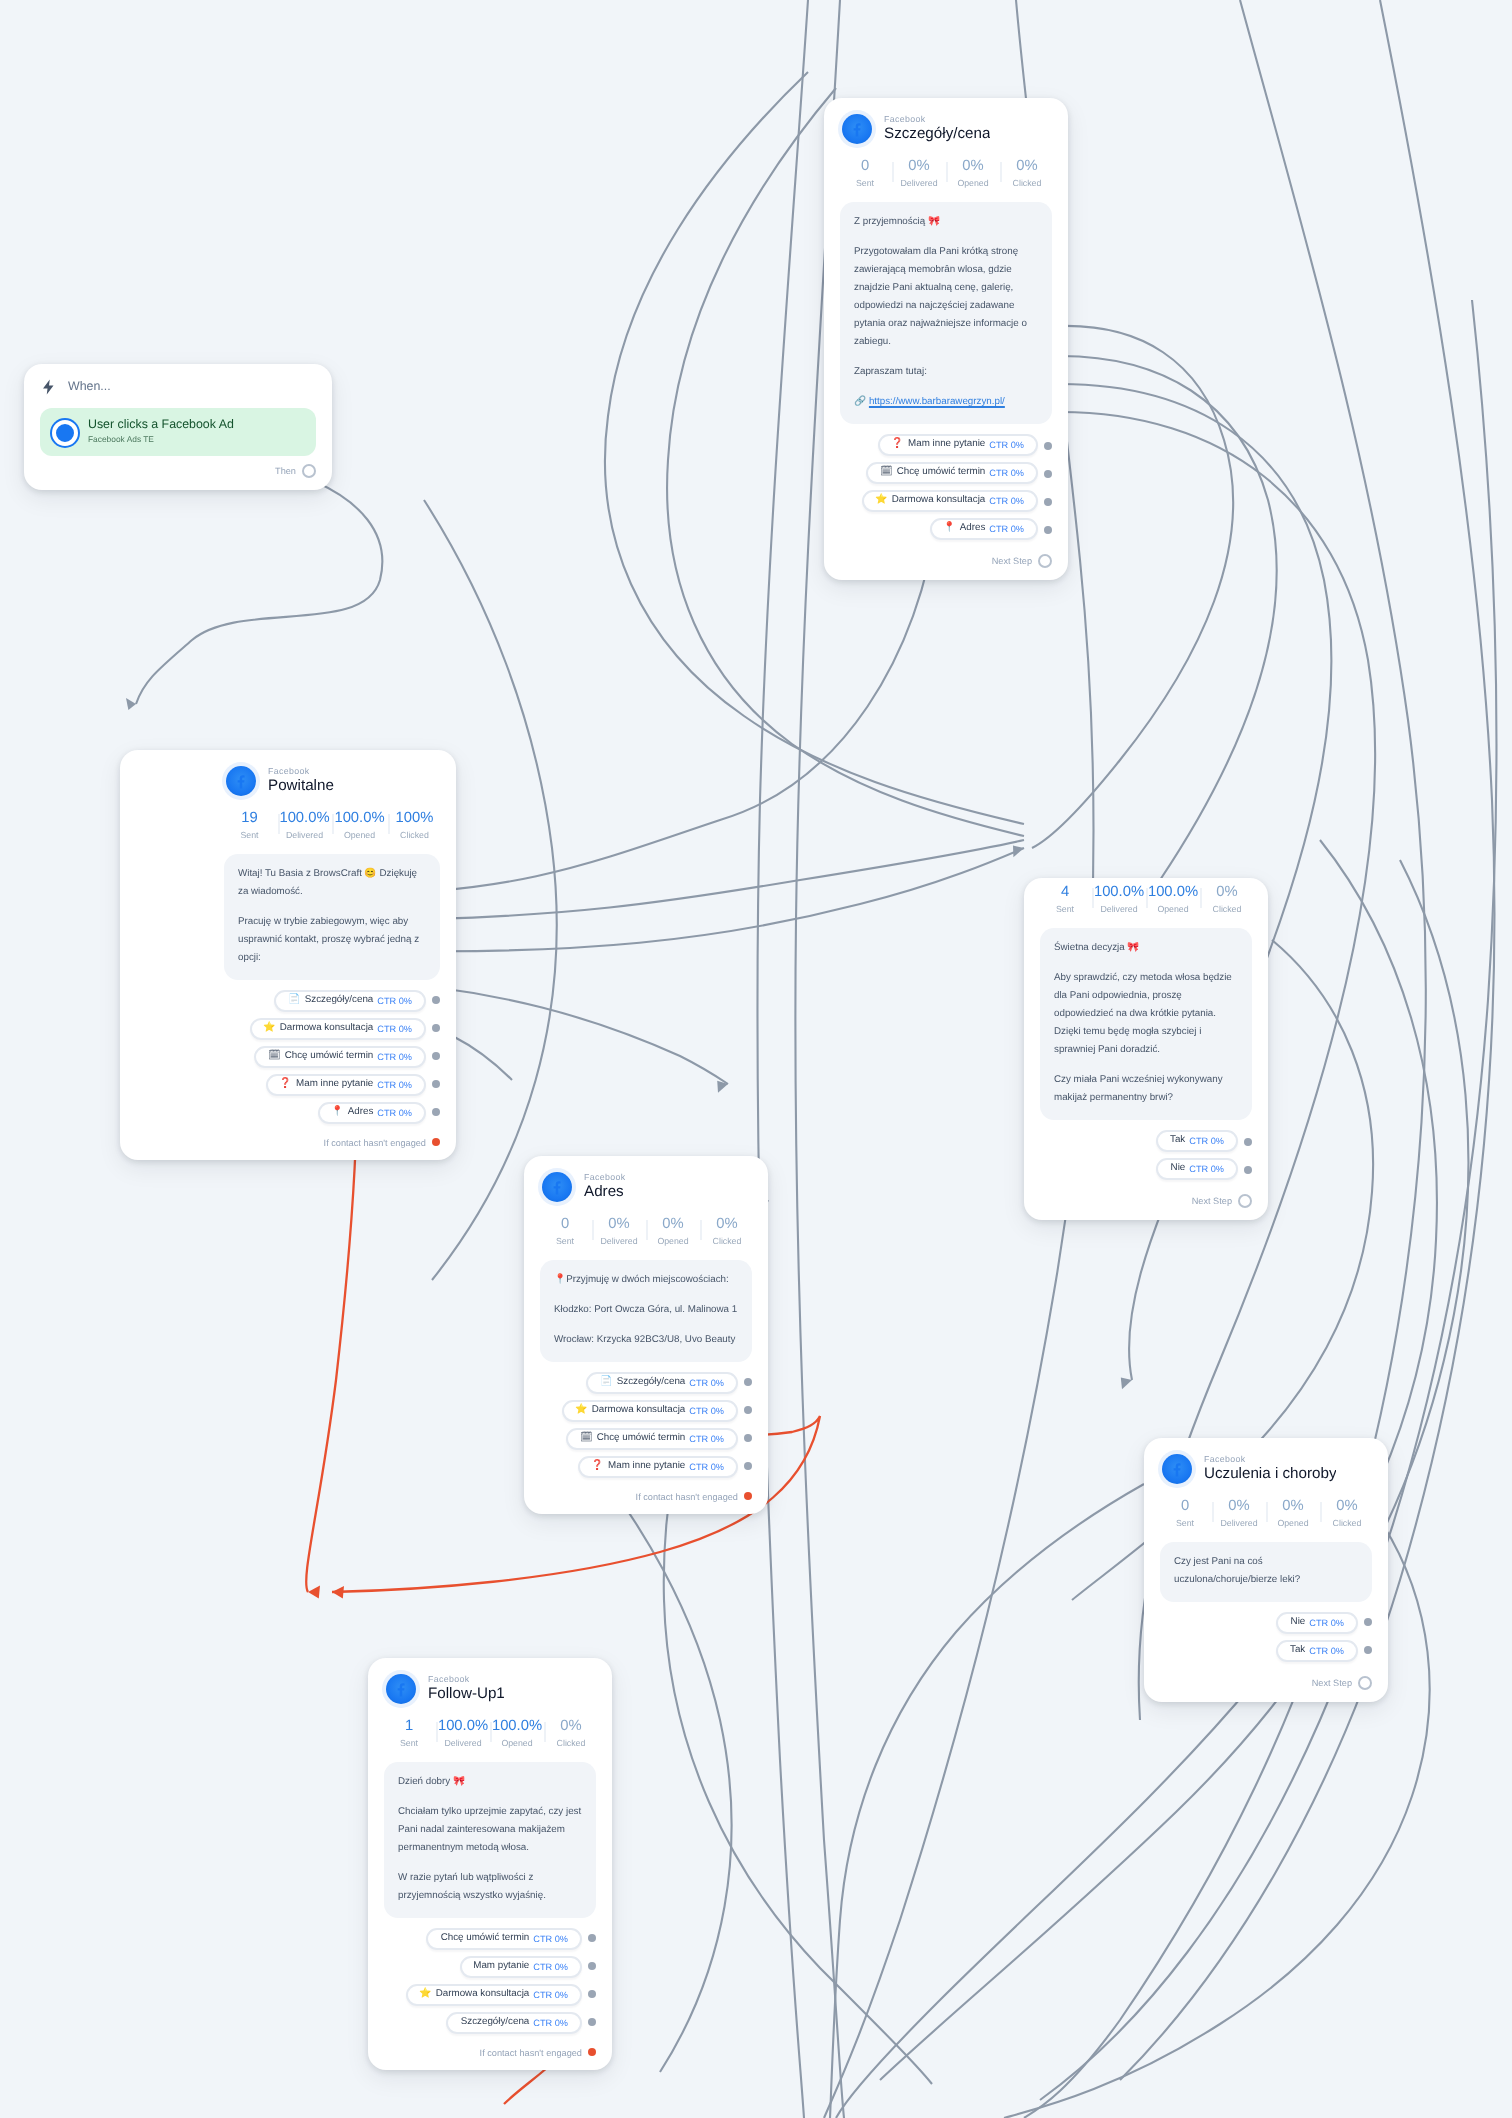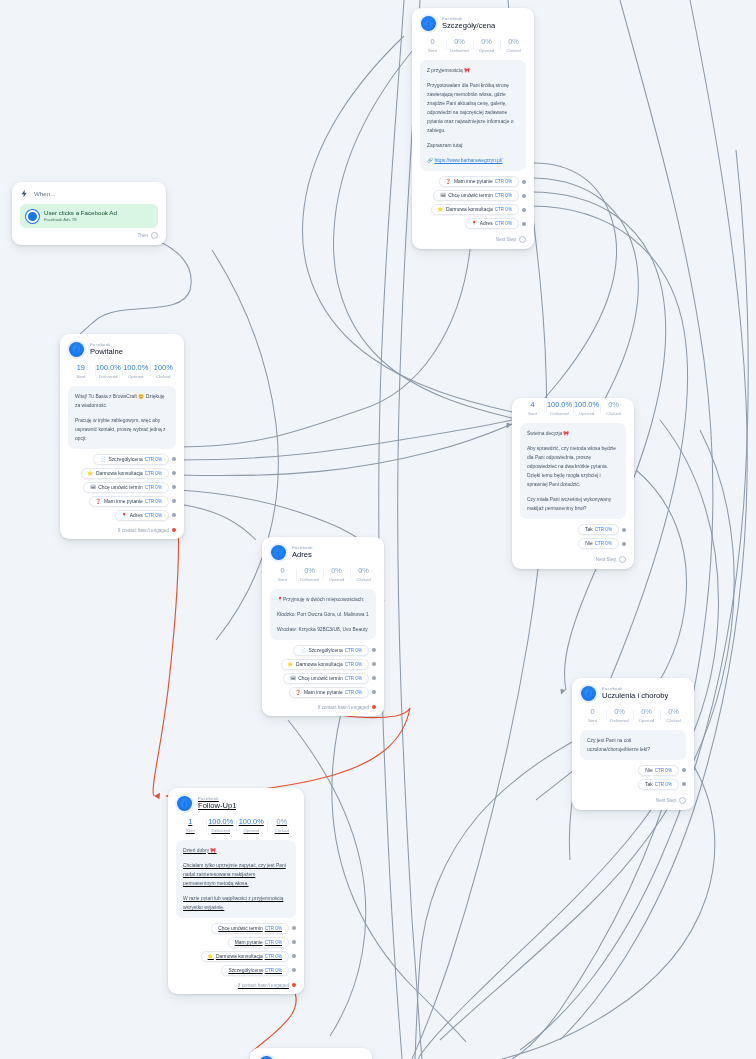--- a/index.html
+++ b/index.html
@@ -12,20 +12,21 @@
   }
   #canvas{position:absolute;inset:0;width:756px;height:1059px;}
   #edges{position:absolute;left:0;top:0;width:756px;height:1059px;pointer-events:none;}
 
   .node{
     position:absolute;
     background:#ffffff;
     border-radius:9px;
     box-shadow:0 1px 3px rgba(15,23,42,.13),0 4px 12px rgba(15,23,42,.08);
     overflow:hidden;
+    margin-top:41px;
   }
   .node-head{
     display:flex;align-items:center;gap:6px;
     padding:8px 9px 4px 9px;
   }
   .fb-badge{
     width:15px;height:15px;border-radius:50%;
     background:radial-gradient(circle at 50% 45%, #2f8ff5 0%, #1877f2 62%, #0e62cf 100%);
     display:flex;align-items:center;justify-content:center;
     flex:0 0 auto;
@@ -255,21 +256,21 @@
             <span class="ctr">CTR 0%</span>
           </div>
           <span class="dot"></span>
         </div>
       </div>
       <div class="nextstep">
         <span>Next Step</span>
         <span class="ring"></span>
       </div>
     </div>
-  <div class="node" id="n-powitalne" style="left:60px;top:334px;width:124px;">
+  <div class="node" id="n-powitalne" style="left:60px;top:334px;width:124px;padding-left:44px;">
       <div class="node-head">
         <span class="fb-badge">
           <svg width="9" height="9" viewBox="0 0 24 24" aria-hidden="true">
             <circle cx="12" cy="12" r="11" fill="#fff" opacity=".0"></circle>
             <path d="M13.6 22v-8h2.7l.4-3.1h-3.1V8.9c0-.9.25-1.5 1.55-1.5H16.8V4.6c-.3-.04-1.3-.13-2.45-.13-2.43 0-4.1 1.48-4.1 4.2v2.23H7.5V14h2.75v8z" fill="#1877f2"></path>
           </svg>
         </span>
         <span class="head-text">
           <span class="src">Facebook</span>
           <span class="title">Powitalne</span>
@@ -512,21 +513,21 @@
             <span class="ctr">CTR 0%</span>
           </div>
           <span class="dot"></span>
         </div>
       </div>
       <div class="nextstep">
         <span>Next Step</span>
         <span class="ring"></span>
       </div>
     </div>
-  <div class="node" id="n-follow-up1" style="left:168px;top:788px;width:136px;text-decoration:underline;">
+  <div class="node" id="n-follow-up1" style="left:184px;top:788px;width:122px;">
       <div class="node-head">
         <span class="fb-badge">
           <svg width="9" height="9" viewBox="0 0 24 24" aria-hidden="true">
             <circle cx="12" cy="12" r="11" fill="#fff" opacity=".0"></circle>
             <path d="M13.6 22v-8h2.7l.4-3.1h-3.1V8.9c0-.9.25-1.5 1.55-1.5H16.8V4.6c-.3-.04-1.3-.13-2.45-.13-2.43 0-4.1 1.48-4.1 4.2v2.23H7.5V14h2.75v8z" fill="#1877f2"></path>
           </svg>
         </span>
         <span class="head-text">
           <span class="src">Facebook</span>
           <span class="title">Follow-Up1</span>

